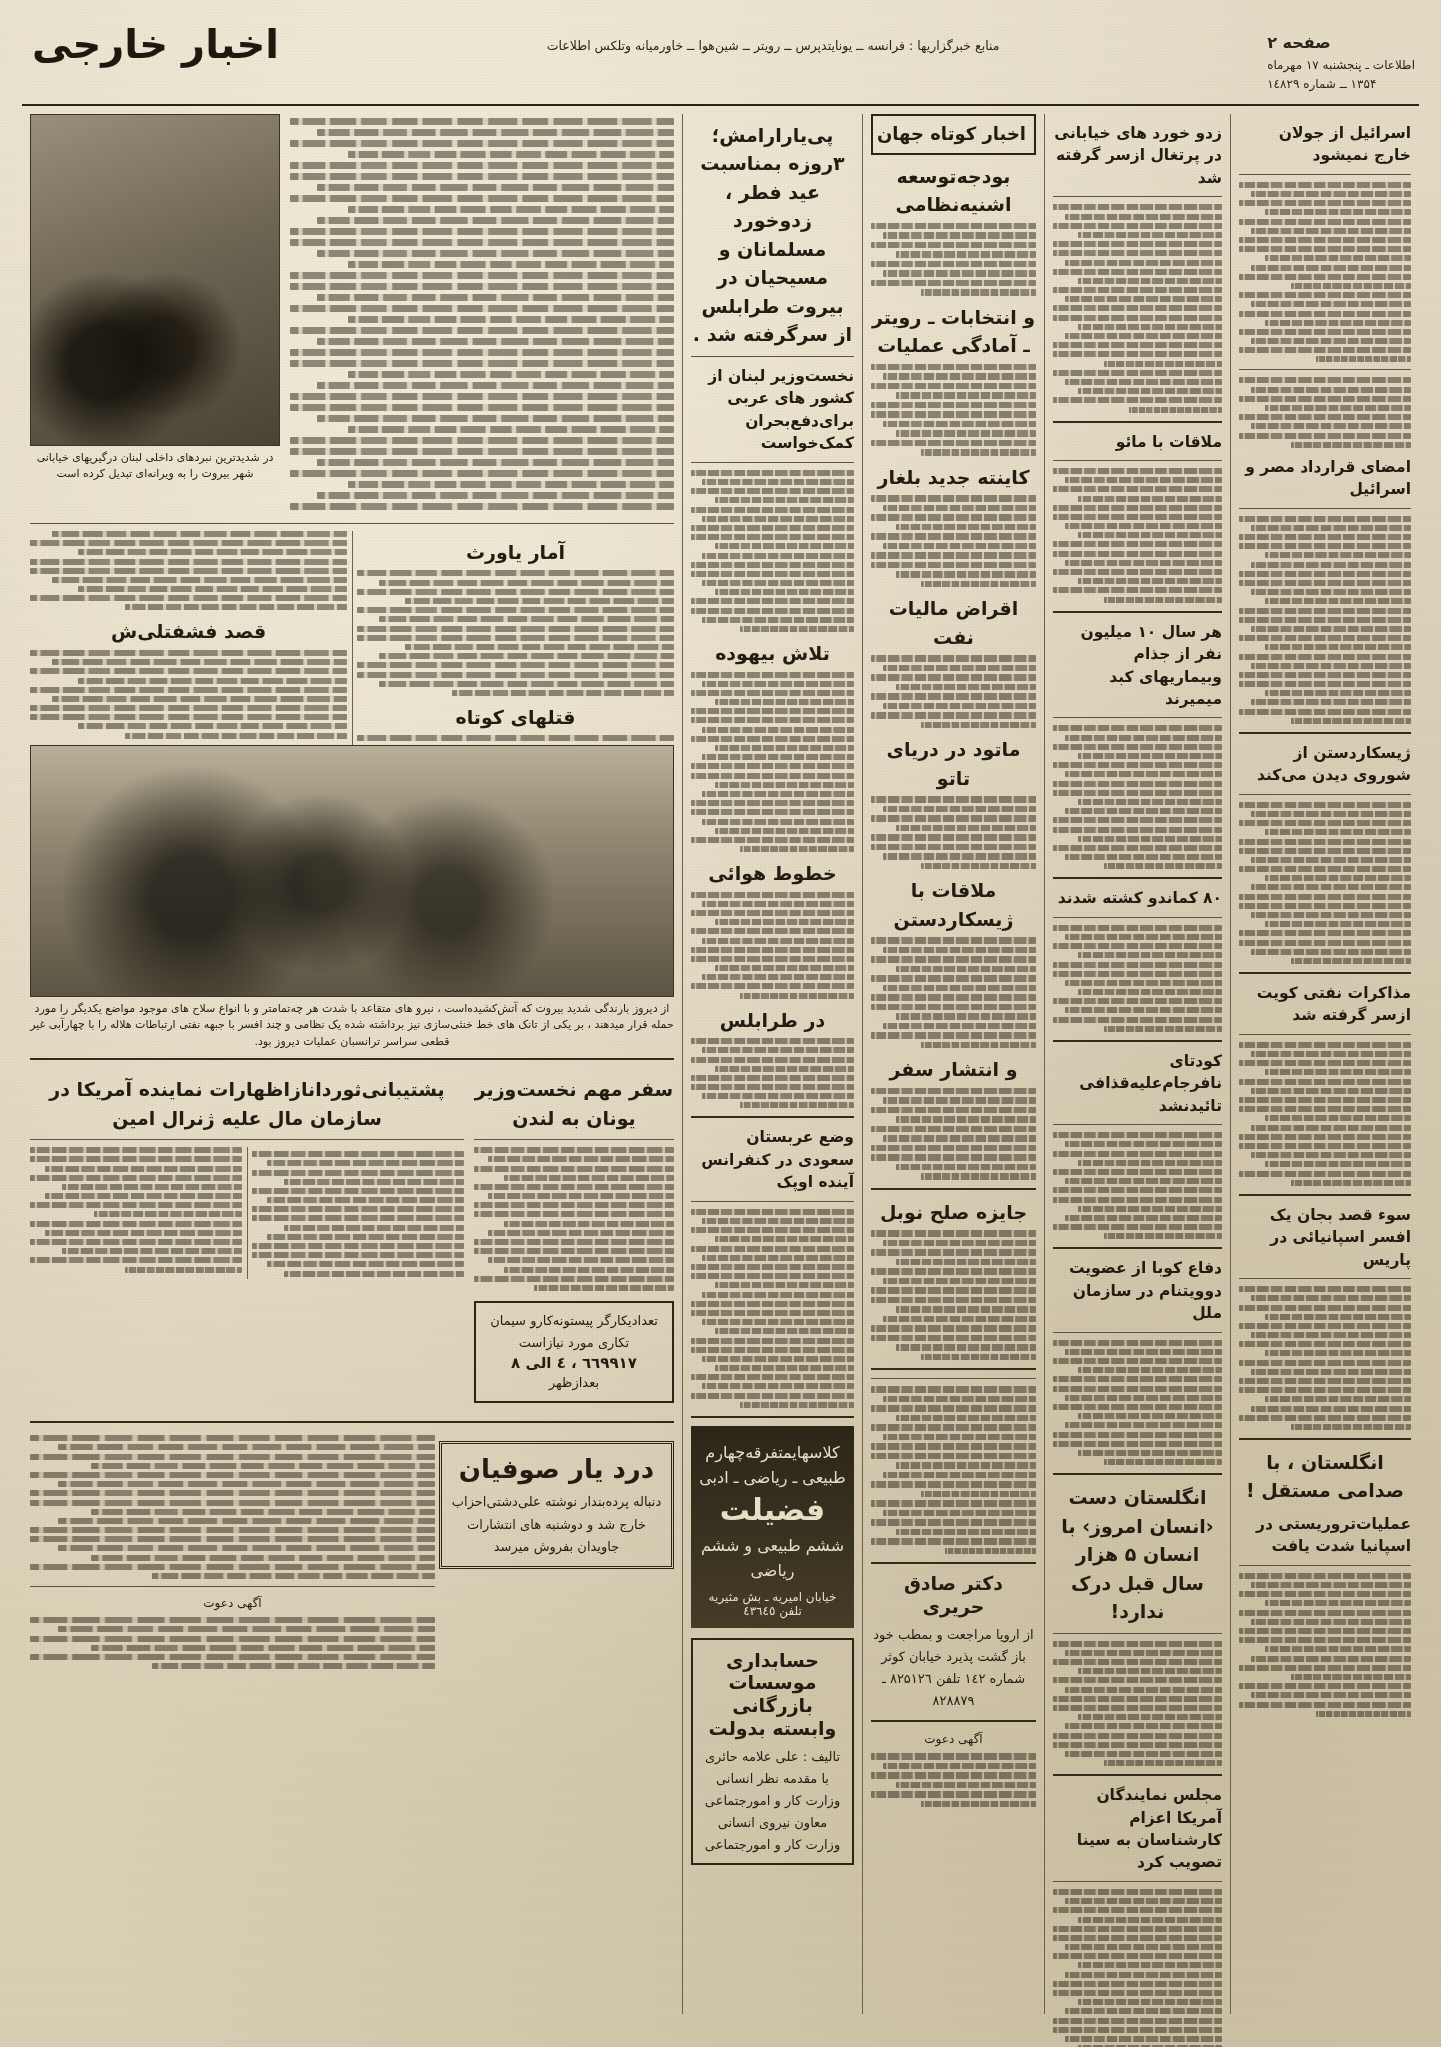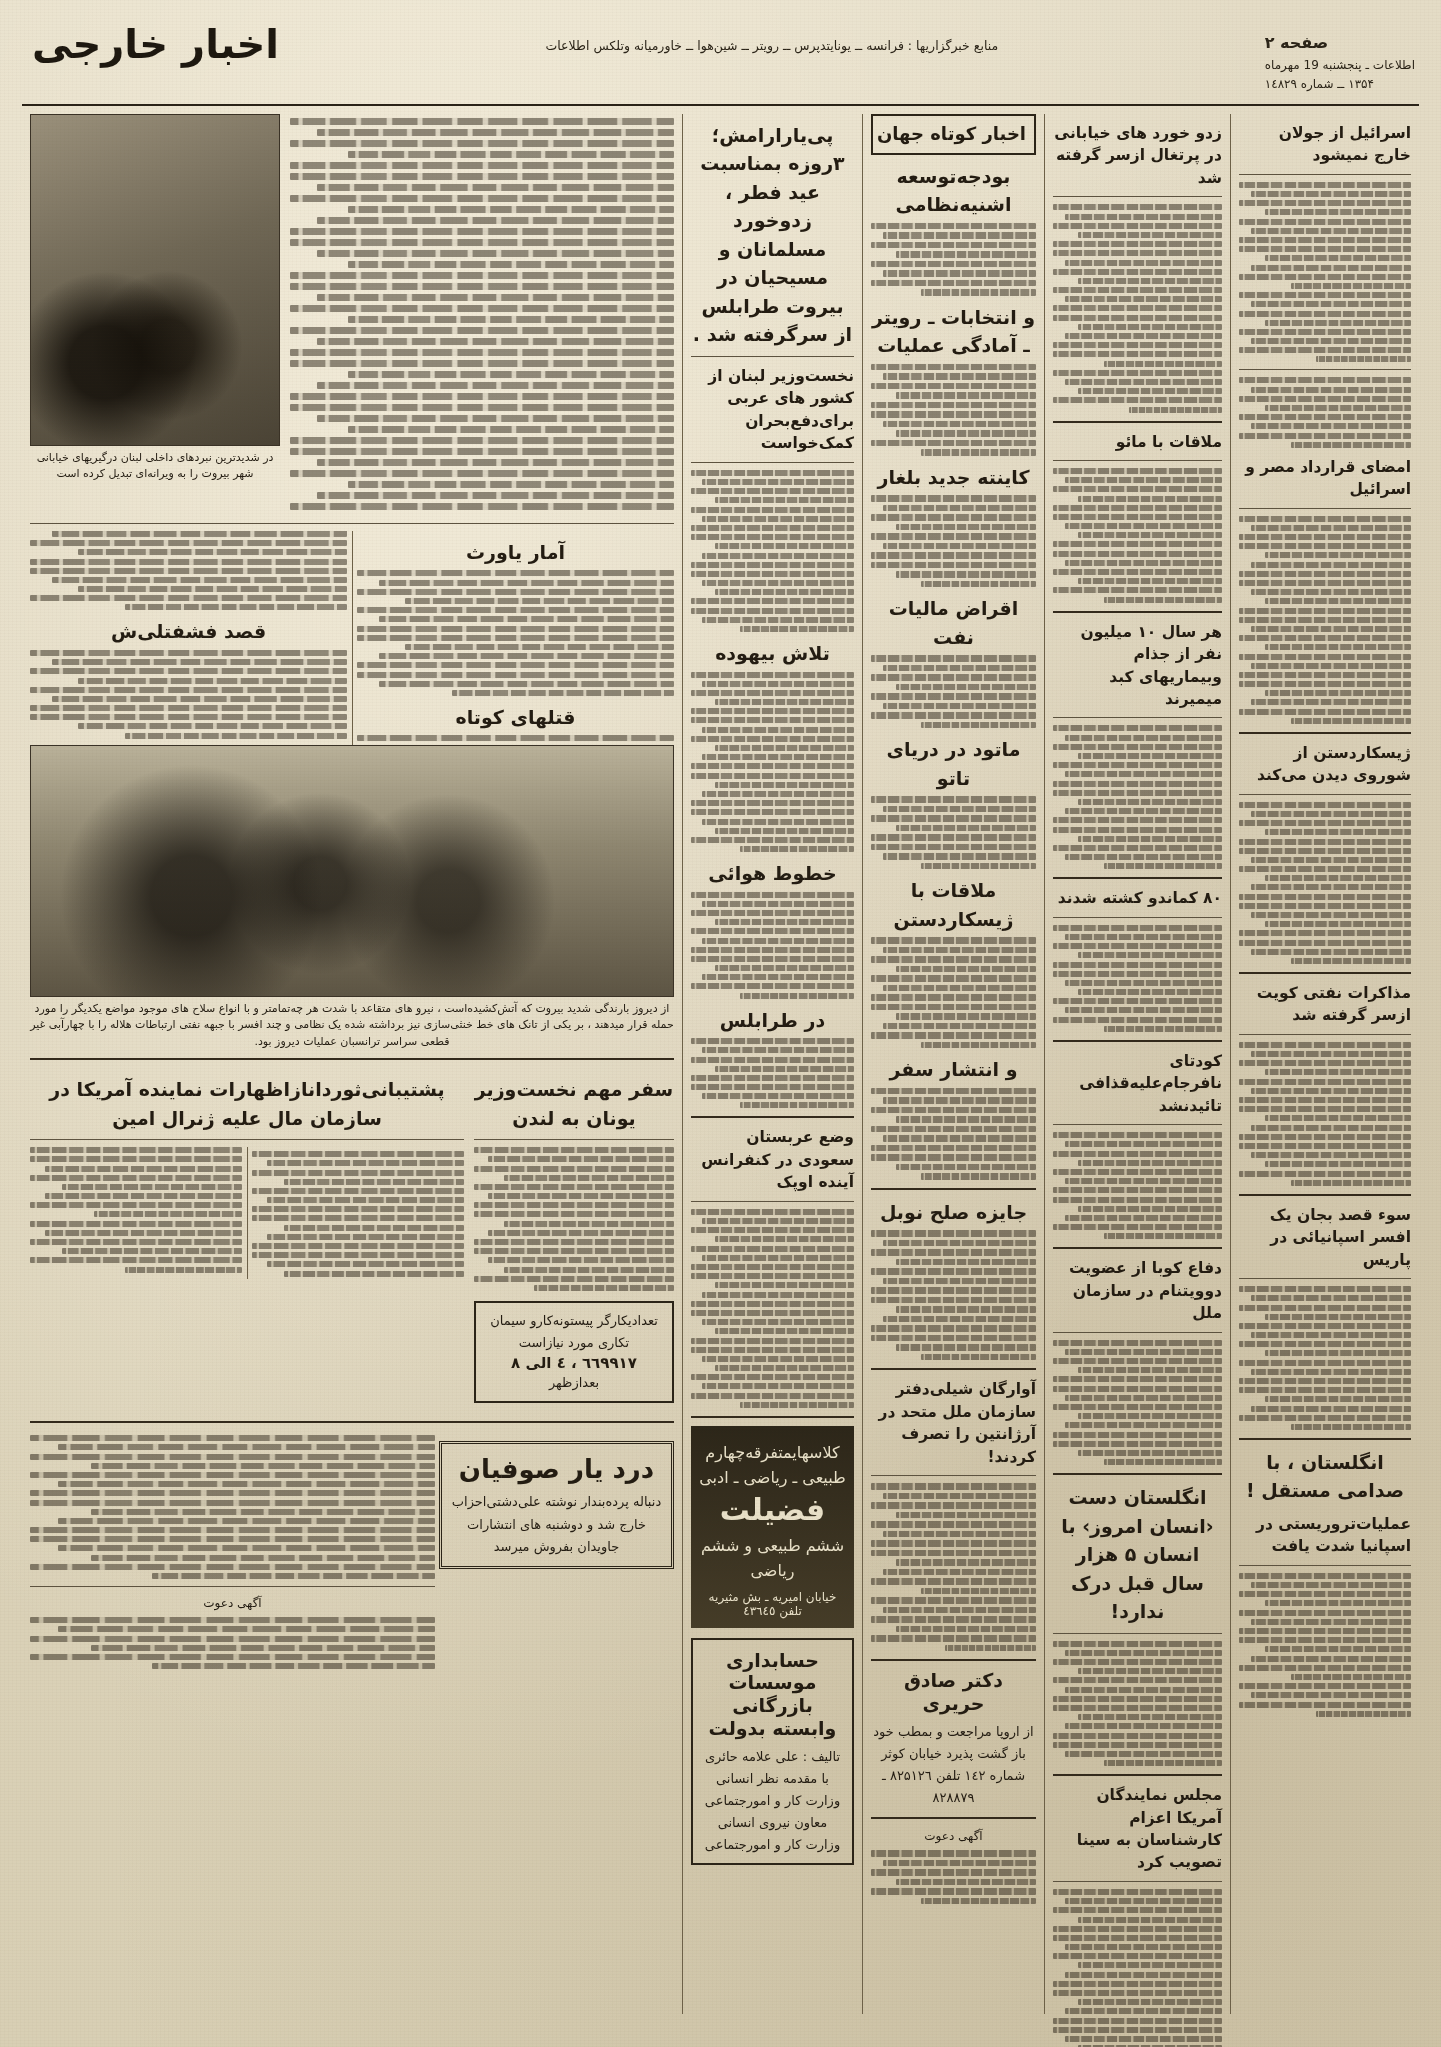--- a/index.html
+++ b/index.html
@@ -156,21 +156,21 @@
   }
 </style>
 </head>
 <body>
 
 <div class="page">
 
   <div class="masthead">
     <div class="mast-left">
       <div class="pg">صفحه ۲</div>
-      <div>اطلاعات ـ پنجشنبه 19 مهرماه</div>
+      <div>اطلاعات ـ پنجشنبه ۱۷ مهرماه</div>
       <div>۱۳۵۴ ــ شماره ۱٤۸۲۹</div>
     </div>
     <div class="mast-sources">منابع خبرگزاریها : فرانسه ــ یونایتدپرس ــ رویتر ــ شین‌هوا ــ خاورمیانه وتلکس اطلاعات</div>
     <div class="mast-title">اخبار خارجی</div>
   </div>
 
   <div class="grid">
 
     <div class="col c-right">
       <h3 class="hl-s">اسرائیل از جولان خارج نمیشود</h3>
@@ -599,21 +599,20 @@
           <i class="s1"></i>
           <i class="s3"></i>
           <i class="s2"></i>
           <i class="s1"></i>
           <i class="s1"></i>
         <i class="s3"></i>
           <i class="s4"></i>
       </div>
       <div class="rule-d"></div>
 
-      <h3 class="hl-s">آوارگان شیلی‌دفتر سازمان ملل متحد در آرژانتین را تصرف کردند!</h3>
       <div class="rule"></div>
       <div class="body dense">
         <i class="s1"></i>
           <i class="s2"></i>
           <i class="s1"></i>
           <i class="s3"></i>
           <i class="s1"></i>
           <i class="s2"></i>
         <i class="s1"></i>
           <i class="s1"></i>

